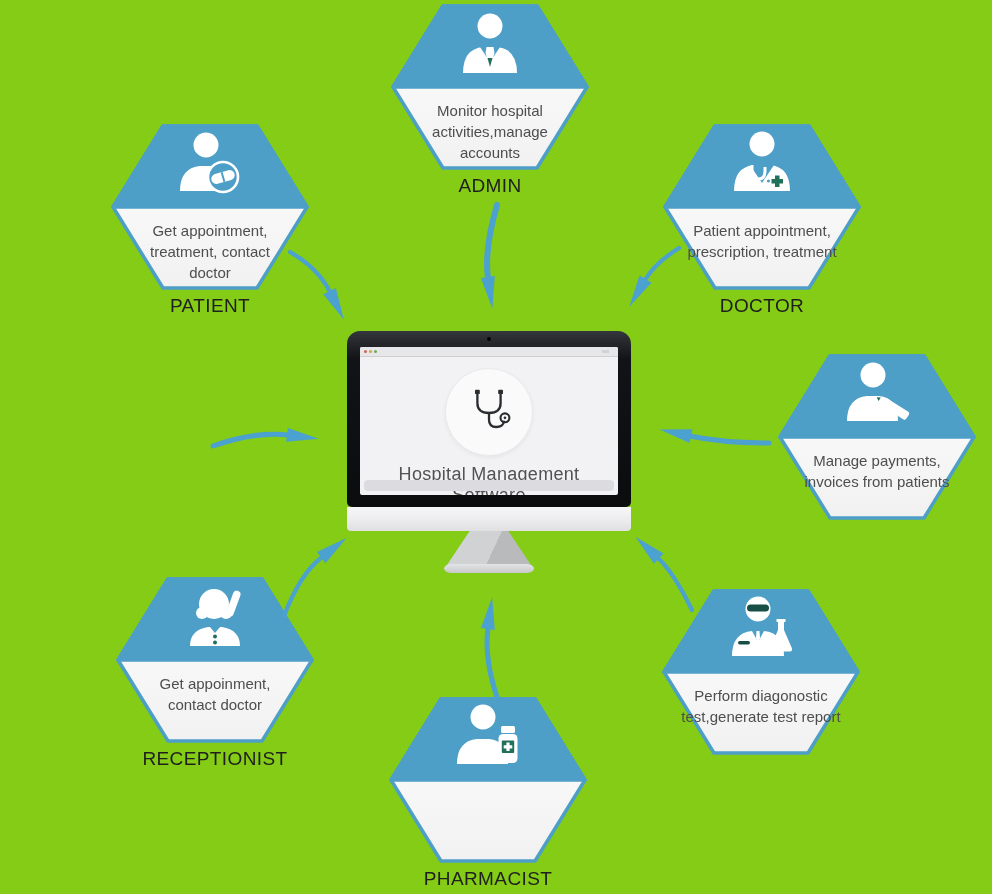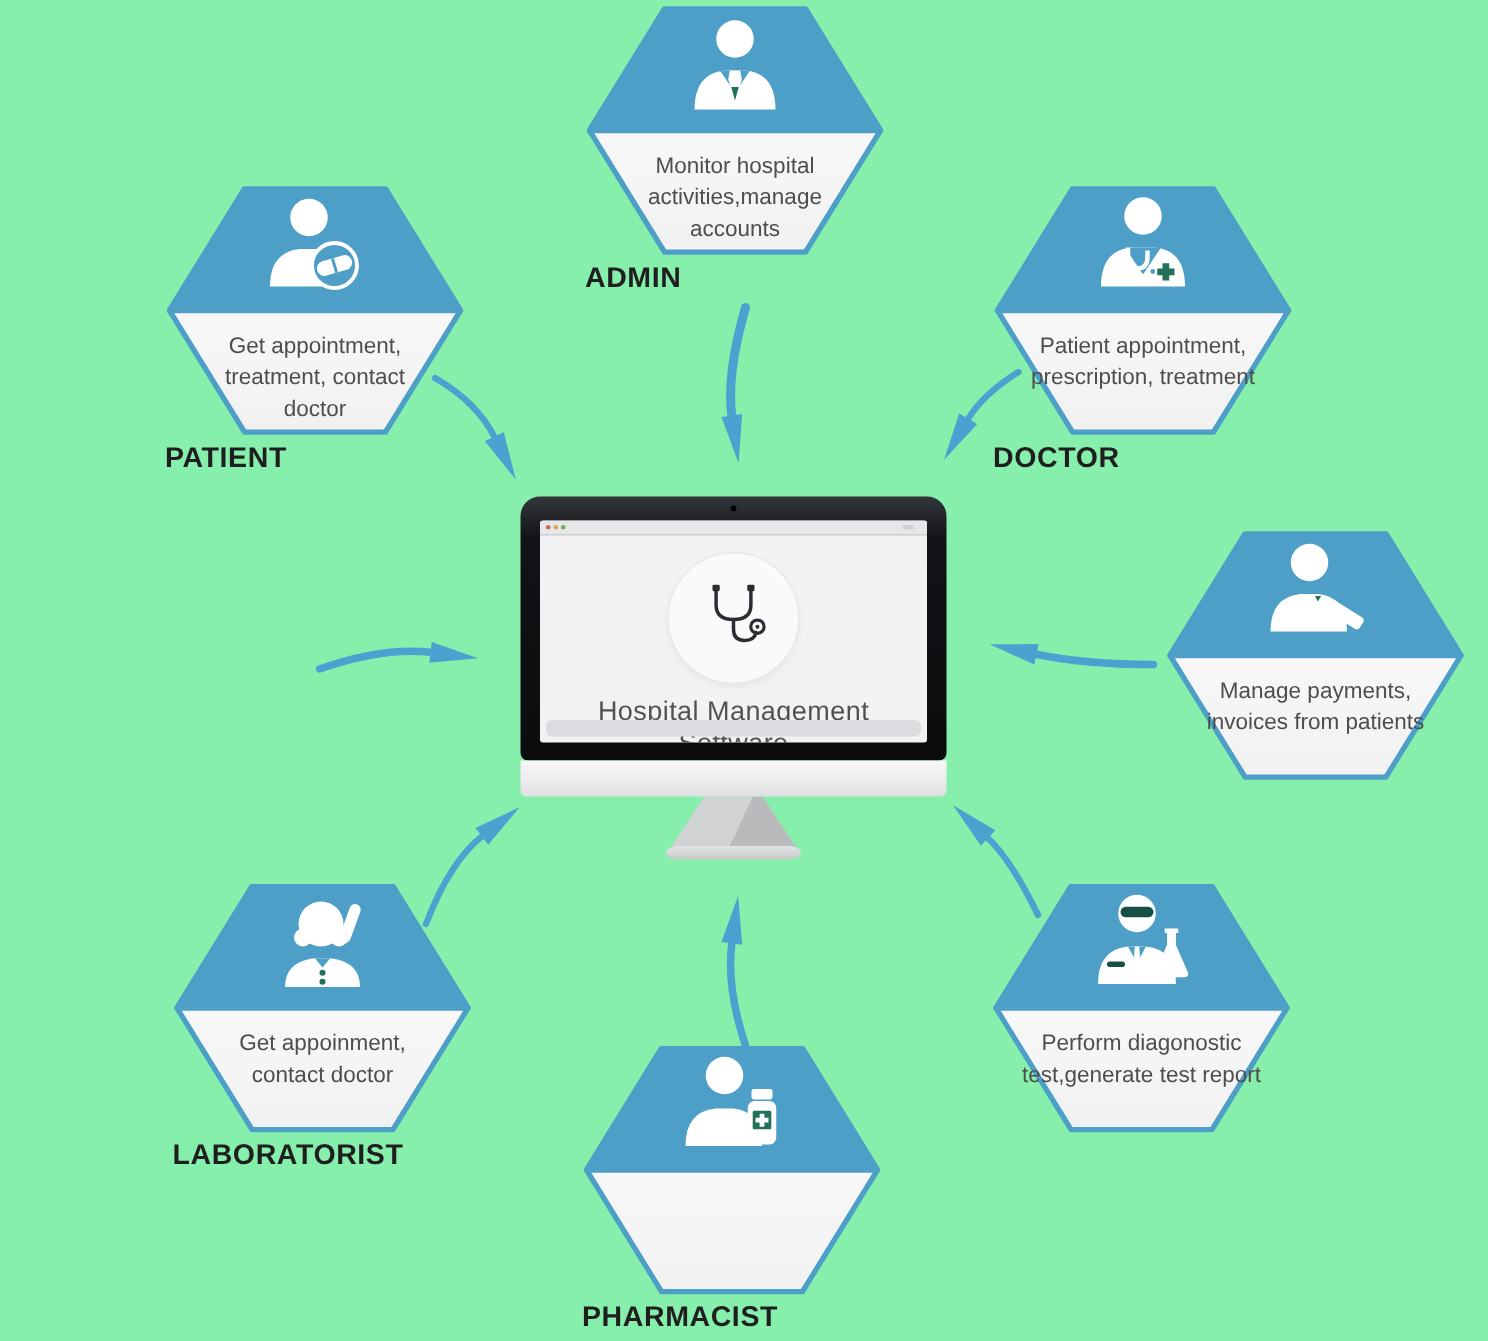--- a/index.html
+++ b/index.html
@@ -1,33 +1,33 @@
 <!DOCTYPE html>
 <html><head>
 <meta charset="utf-8">
 <style>
   html,body{margin:0;padding:0;background:#ffffff;}
   body{font-family:"Liberation Sans",sans-serif;}
-  .canvas{position:relative;width:992px;height:894px;background:#86efac;overflow:hidden;}
+  .canvas{position:relative;width:992px;height:894px;background:#84cc16;overflow:hidden;}
 
   
   .role{position:absolute;width:200px;height:200px;}
   .role svg.hex{position:absolute;left:0;top:0;}
   .icon-wrap{position:absolute;left:50%;top:6px;transform:translateX(-50%);width:80px;height:74px;}
   .desc{position:absolute;left:50%;top:97px;transform:translateX(-50%);
         text-align:center;font-size:15px;line-height:21px;color:#4e4e4e;}
-  .role-label{position:absolute;left:0;top:172px;width:200px;
-        font-size:19px;font-weight:700;color:#1f1f1f;letter-spacing:.4px;}
+  .role-label{position:absolute;left:0;top:172px;width:200px;text-align:center;
+        font-size:19px;font-weight:400;color:#1f1f1f;letter-spacing:.4px;}
 
   .role-admin{left:390px;top:3px;}
   .role-patient{left:110px;top:123px;}
   .role-doctor{left:662px;top:123px;}
   .role-nurse{left:5px;top:353px;}
   .role-acountant{left:777px;top:353px;}
-  .role-receptionist{left:115px;top:588px;}
+  .role-receptionist{left:115px;top:576px;}
   .role-laboratorist{left:661px;top:588px;}
   .role-pharmacist{left:388px;top:696px;}
 
   .role-admin .desc{width:150px;}
   .role-patient .desc{width:152px;}
   .role-doctor .desc{width:165px;}
   .role-nurse .desc{width:168px;}
   .role-acountant .desc{width:150px;}
   .role-receptionist .desc{width:160px;}
   .role-laboratorist .desc{width:165px;text-align:center;}
@@ -177,21 +177,21 @@
         <g transform="rotate(20 58 22)">
           <rect x="54.5" y="8" width="7.5" height="27" rx="3.7" fill="#fff"></rect>
         </g>
         <path d="M15 64 Q15 48 33 45 L47 45 Q65 48 65 64 Z" fill="#fff"></path>
         <path d="M35 45 L40 51 L45 45 Z" fill="#4d9fc7"></path>
         <circle cx="40" cy="54.5" r="2" fill="#20705a"></circle>
         <circle cx="40" cy="60.5" r="2" fill="#20705a"></circle>
       </svg>
     </div>
     <div class="desc">Get appoinment, contact doctor</div>
-    <div class="role-label">LABORATORIST</div>
+    <div class="role-label">RECEPTIONIST</div>
   </div>
 
   <div class="role role-laboratorist">
     <svg class="hex" width="200" height="168" viewBox="0 0 200 168">
         <use href="#hexShape"></use>
       </svg>
     <div class="icon-wrap">
       <svg width="80" height="74" viewBox="0 0 80 74">
         <circle cx="37" cy="15" r="12.5" fill="#fff"></circle>
         <rect x="26" y="10.5" width="22" height="7" rx="3.5" fill="#174f46"></rect>

